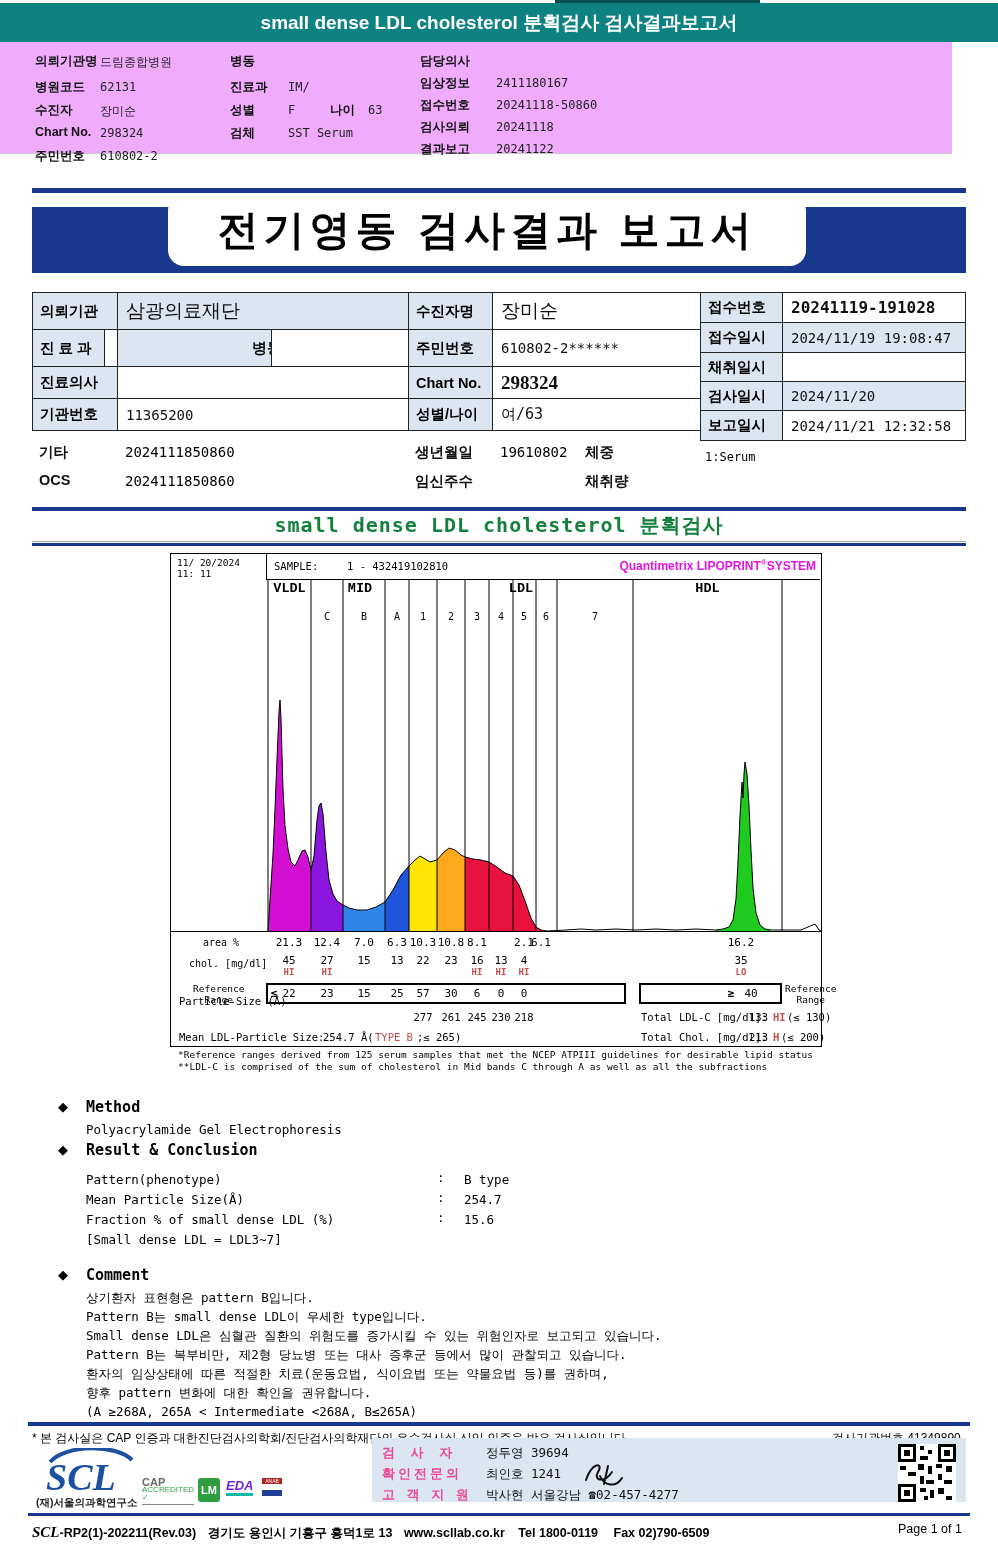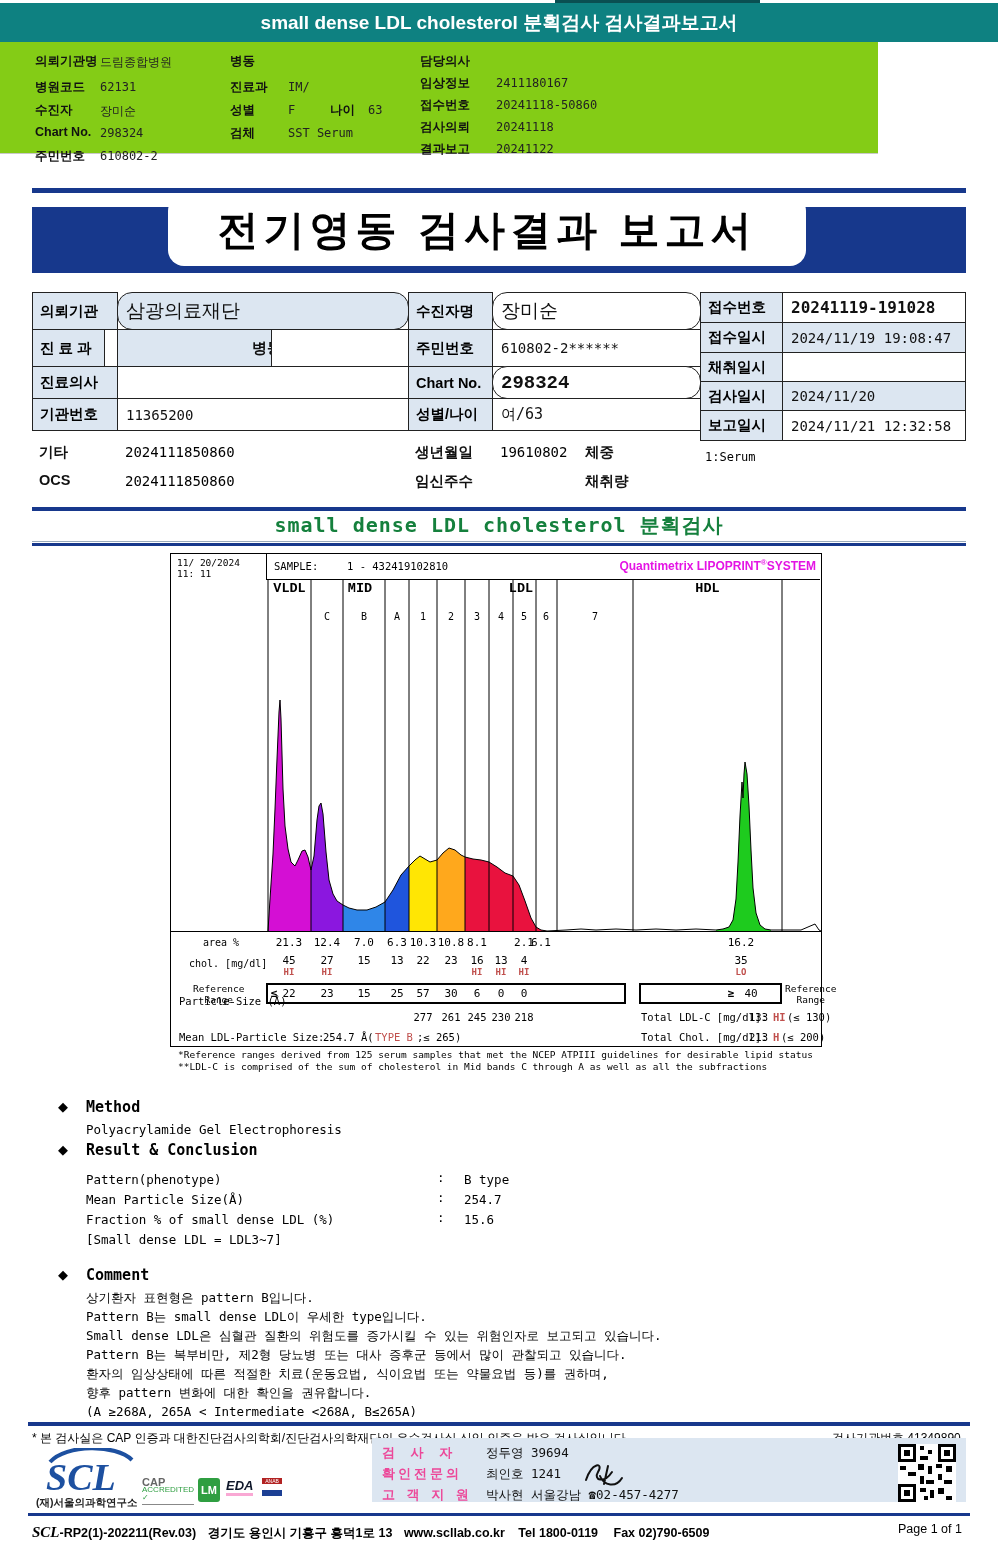--- a/index.html
+++ b/index.html
@@ -5,36 +5,36 @@
   html,body { margin:0; padding:0; background:#fff; }
   .page { position:relative; width:998px; height:1564px; background:#ffffff; overflow:hidden;
           font-family:"Liberation Sans", sans-serif; }
   .abs { position:absolute; }
   .mono { font-family:"DejaVu Sans Mono", monospace; }
   
   .topnotch { left:555px; top:0; width:205px; height:4px; background:#0a4f52; }
   .topbar { left:0; top:3px; width:998px; height:39px; background:#0e8181; }
   .topbar-title { width:100%; text-align:center; line-height:39px; color:#fff; font-weight:bold; font-size:19px; }
   
-  .hpanel { left:0; top:42px; width:878px; height:111px; background:#84cc16; border-bottom:1px solid #c9c9c9; }
+  .hpanel { left:0; top:42px; width:952px; height:111px; background:#f0abfc; border-bottom:1px solid #c9c9c9; }
   .hfield { position:absolute; white-space:nowrap; }
   .hlabel { font-weight:bold; font-size:12.5px; color:#111; }
   .hval { font-family:"DejaVu Sans Mono", monospace; font-size:12px; color:#222; }
   
   .bline1 { left:32px; top:188px; width:934px; height:5px; background:#17388c; }
   .bbar { left:32px; top:207px; width:934px; height:66px; background:#17388c; }
   .btab { left:168px; top:195px; width:638px; height:71px; background:#fff; border-radius:16px; }
   .btitle { width:100%; text-align:center; font-size:41px; font-weight:bold; letter-spacing:5px; color:#000; line-height:71px; }
   
   .cell { position:absolute; box-sizing:border-box; border:1px solid #222; overflow:hidden; }
   .lb { background:#dce6f1; }
   .wb { background:#fff; }
   .clabel { font-weight:bold; font-size:14.5px; color:#000; padding:0 0 0 7px; display:flex; align-items:center; }
   .cval { font-size:14px; color:#111; padding:0 0 0 8px; display:flex; align-items:center; font-family:"DejaVu Sans Mono", monospace; }
-  .big { font-size:19px; font-family:Liberation Mono, monospace;border-radius:15px; }
+  .big { font-size:19px; font-family:Liberation Serif, serif; }
   .txt { position:absolute; white-space:nowrap; }
   
   .secline1 { left:32px; top:507px; width:934px; height:4px; background:#17388c; }
   .sectitle { left:32px; top:512px; width:934px; text-align:center; font-family:"DejaVu Sans Mono",monospace; font-weight:bold; font-size:20px; color:#15803d; letter-spacing:1px; }
   .secline2 { left:32px; top:541px; width:934px; height:1px; background:#9ab; }
   .secline3 { left:32px; top:543px; width:934px; height:3px; background:#17388c; }
   
   .lipo { left:170px; top:553px; width:650px; height:492px; border:1px solid #000; background:#fff;
           font-family:"DejaVu Sans Mono",monospace; }
   .lp-date { position:absolute; left:6px; top:3px; font-size:9.5px; line-height:11px; color:#000; }
@@ -63,21 +63,21 @@
   .fline { left:28px; width:942px; background:#17388c; }
   .certnote { left:32px; top:1418px; font-size:12px; }
   .certno { left:832px; top:1418px; font-size:12px; }
   .sigband { left:372px; top:1438px; width:594px; height:64px; background:#dce6f1; }
   .sigrow-label { position:absolute; font-weight:bold; font-size:13px; color:#ec4899; white-space:nowrap; }
   .sigrow-val { position:absolute; font-family:"DejaVu Sans Mono",monospace; font-size:12.5px; color:#111; white-space:nowrap; }
   .qr { position:absolute; left:898px; top:1444px; }
   .scl-sub { left:36px; top:1496px; font-size:10.5px; font-weight:bold; color:#222; }
   .caplogo { left:142px; top:1478px; width:52px; color:#555; font-size:8px; line-height:8px; }
   .greenbox { left:198px; top:1478px; width:22px; height:24px; background:#2f9e41; border-radius:3px; color:#fff; font-weight:bold; font-size:11px; text-align:center; line-height:24px; }
-  .edalogo { left:226px; top:1478px; color:#0f172a; font-weight:bold; font-style:italic; font-size:13px; border-bottom:3px solid #f9a8d4; line-height:15px;text-align:center; }
+  .edalogo { left:226px; top:1478px; color:#6d28d9; font-weight:bold; font-style:italic; font-size:13px; border-bottom:3px solid #14b8a6; line-height:15px;text-align:center; }
   .anablogo { left:262px; top:1478px; width:20px; height:18px; background:linear-gradient(#b22222 33%, #fff 33%, #fff 66%, #1c3f94 66%); font-size:5px; color:#fff; text-align:center; }
   .botrow { top:1524px; font-size:12.5px; }
   .serif-i { font-family:"Liberation Serif",serif; font-style:italic; font-weight:bold; }
 </style>
 </head>
 <body>
 
 <div class="page">
 
   <div class="abs topnotch"></div>

